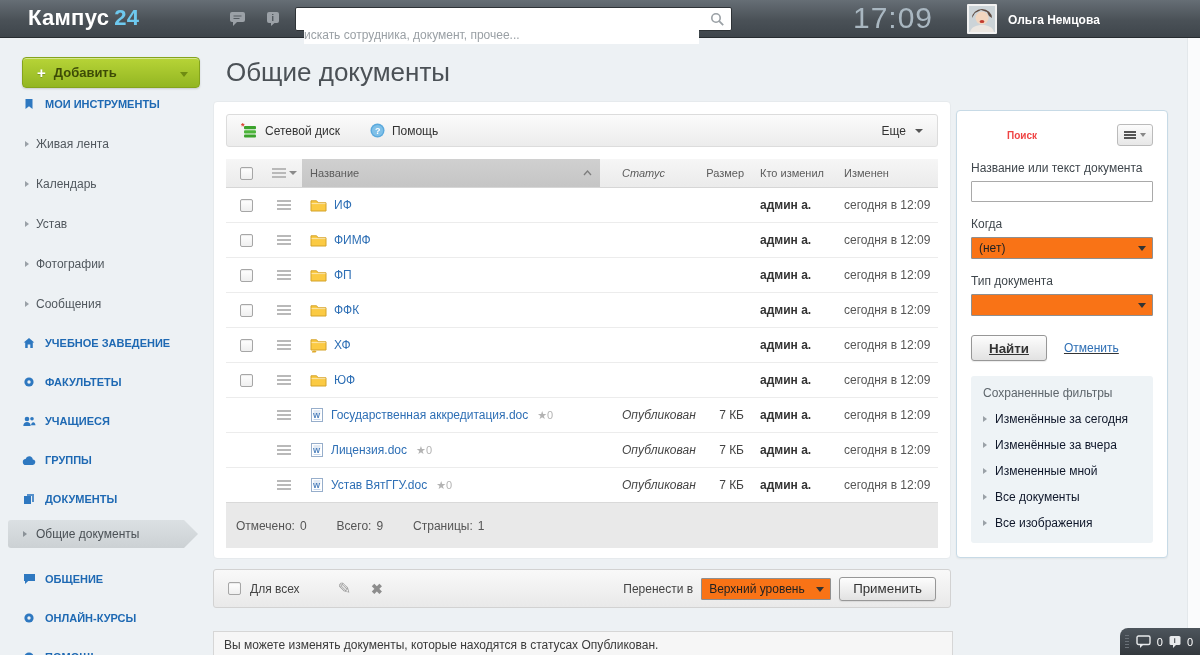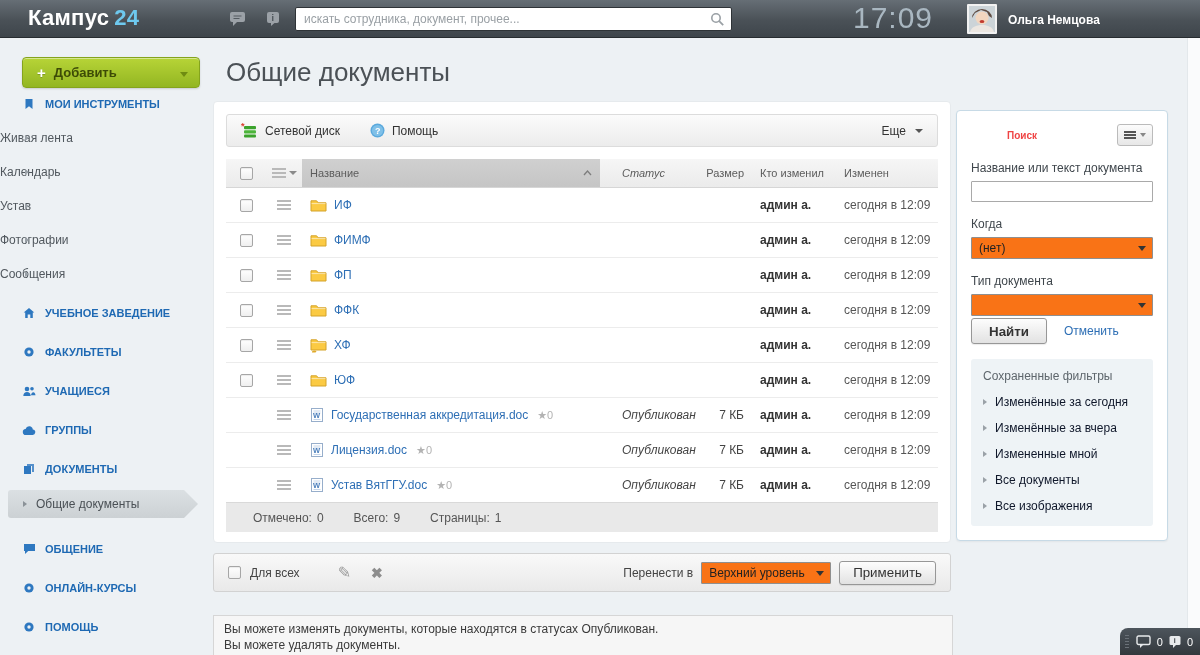--- a/index.html
+++ b/index.html
@@ -14,40 +14,40 @@
   }
   
   .topbar{position:absolute;top:0;left:0;width:1200px;height:38px;
     background:linear-gradient(#666e75,#4a5157 55%,#3e454b);border-bottom:1px solid #272c30;}
   .logo{position:absolute;left:28px;top:5px;font-size:22px;font-weight:bold;color:#fff;letter-spacing:.3px;}
   .logo .accent{color:#6ec9ef;margin-left:5px;}
   .tb-icon{position:absolute;top:10px;width:20px;height:18px;cursor:pointer;}
   .tb-icon.chat{left:228px;}
   .tb-icon.info{left:264px;}
   .tb-search{position:absolute;left:295px;top:7px;width:437px;height:24px;background:#fff;border:1px solid #2e3337;border-radius:2px;}
-  .tb-search input{position:absolute;left:8px;top:2px;width:395px;height:18px;border:0;outline:none;font-size:12px;color:#be185d;font-family:"Liberation Sans",sans-serif;}
+  .tb-search input{position:absolute;left:8px;top:18px;width:395px;height:18px;border:0;outline:none;font-size:12px;color:#be185d;font-family:"Liberation Sans",sans-serif;}
   .tb-search input::placeholder{color:#9aa0a5;}
   .tb-search .mag{position:absolute;right:6px;top:4px;}
   .tb-time{position:absolute;left:838px;top:1px;width:110px;text-align:center;font-size:30px;color:#a9b7c1;letter-spacing:1px;}
   .tb-avatar{position:absolute;left:967px;top:4px;width:30px;height:30px;background:#fff;border:2px solid #f2f2f2;border-radius:1px;overflow:hidden;cursor:pointer;}
   .tb-user{position:absolute;left:1008px;top:13px;font-weight:bold;color:#fff;font-size:12px;cursor:pointer;}
 
   
   .sidebar{position:absolute;left:0;top:38px;width:212px;bottom:0;padding-top:19px;}
   .add-btn{position:relative;margin-left:22px;width:178px;height:31px;border:1px solid #85a41c;border-radius:4px;
     background:linear-gradient(#b7d437,#93b622);box-shadow:inset 0 1px 0 rgba(255,255,255,.45),0 1px 2px rgba(0,0,0,.15);
     cursor:pointer;display:flex;align-items:center;padding-left:14px;}
   .add-btn .plus{color:#fff;font-weight:bold;font-size:15px;margin-right:8px;text-shadow:0 1px 0 rgba(0,0,0,.2);}
   .add-btn .lbl{color:#3d4b06;font-weight:bold;font-size:13px;}
   .add-btn .arr{position:absolute;right:11px;top:14px;width:0;height:0;border-left:4px solid transparent;border-right:4px solid transparent;border-top:5px solid #6f8c12;}
   .side-menu{margin-top:8px;}
   .side-heading{display:flex;align-items:center;gap:9px;padding-left:22px;margin-top:23px;height:16px;
     color:#1e69b3;font-weight:bold;font-size:11px;cursor:pointer;}
   .side-heading .ic{width:14px;display:flex;justify-content:center;}
-  .side-item{position:relative;margin-top:19px;height:15px;color:#51585e;font-size:12px;cursor:pointer;}
+  .side-item{position:relative;padding-left:36px;margin-top:25px;height:15px;color:#51585e;font-size:12px;cursor:pointer;}
   .side-item .tri{position:absolute;left:25px;top:4px;width:0;height:0;border-top:3px solid transparent;border-bottom:3px solid transparent;border-left:4px solid #9aa1a7;}
   .side-item.selected{margin:13px 0 0 8px;width:190px;height:auto;padding:7px 14px 7px 28px;
     background:linear-gradient(#dbe0e3,#ccd1d4);color:#4a5055;border-radius:3px 0 0 3px;
     clip-path:polygon(0 0,calc(100% - 14px) 0,100% 50%,calc(100% - 14px) 100%,0 100%);}
   .side-item.selected .tri{left:15px;top:11px;border-left-color:#8b9298;}
 
   
   .main{position:absolute;left:212px;top:38px;width:740px;}
   .page-title{font-size:26px;font-weight:normal;color:#4b5156;margin:19px 0 13px 14px;}
   .card{margin-left:1px;width:738px;background:#fff;border:1px solid #e6eaed;border-radius:4px;padding:12px 12px 10px;}
@@ -74,22 +74,22 @@
   .trow>div{display:flex;align-items:center;}
   .checkbox{width:13px;height:13px;border:1px solid #a6a6a6;border-radius:2px;background:linear-gradient(#fff,#efefef);cursor:pointer;box-shadow:inset 0 1px 1px rgba(0,0,0,.08);}
   .menu-ic{width:14px;height:10px;border-top:2px solid #b9b9b9;border-bottom:2px solid #b9b9b9;position:relative;cursor:pointer;}
   .menu-ic:before{content:"";position:absolute;left:0;top:2px;width:14px;height:2px;background:#b9b9b9;}
   .row-link{color:#2e6fb5;cursor:pointer;margin-left:7px;white-space:nowrap;}
   .stars{color:#b3b3b3;font-size:11px;margin-left:9px;}
   .cell-status{color:#444;}
   .cell-size{color:#444;}
   .cell-who{font-weight:bold;color:#333;}
   .cell-mod{color:#555;}
-  .tfoot{display:flex;align-items:center;gap:30px;height:30px;background:#e9e9e9;border-top:1px solid #d9d9d9;
-    padding:0 27px;color:#555;margin-top:-1px;}
+  .tfoot{display:flex;align-items:center;gap:30px;height:46px;background:#e9e9e9;border-top:1px solid #d9d9d9;
+    padding:0 10px;color:#555;margin-top:-1px;}
   .tfoot b{font-weight:normal;margin-left:5px;}
 
   
   .actionbar{margin:10px 0 0 1px;width:738px;height:39px;border:1px solid #d2d2d2;border-radius:3px;
     background:linear-gradient(#f9f9f9,#e9e9e9);display:flex;align-items:center;padding:0 14px;}
   .actionbar .lbl{color:#444;margin-left:9px;}
   .pencil{margin-left:38px;color:#9a9a9a;font-size:16px;cursor:pointer;}
   .xmark{margin-left:20px;color:#8d8d8d;font-size:14px;font-weight:bold;cursor:pointer;}
   .ab-right{margin-left:auto;display:flex;align-items:center;gap:8px;}
   .select{position:relative;height:22px;background:#f97316;border:1px solid #8f8f8f;border-radius:1px;
@@ -107,21 +107,21 @@
   .sp-head{display:flex;align-items:center;justify-content:space-between;}
   .sp-title{font-weight:bold;font-size:10px;color:#ef4444;margin-left:36px;}
   .sp-menu-btn{width:36px;height:22px;border:1px solid #bbb;border-radius:3px;background:linear-gradient(#fcfcfc,#e7e7e7);
     display:flex;align-items:center;justify-content:center;gap:4px;cursor:pointer;}
   .sp-menu-btn .bars{width:12px;height:8px;border-top:2px solid #555;border-bottom:2px solid #555;position:relative;}
   .sp-menu-btn .bars:before{content:"";position:absolute;left:0;top:1px;width:12px;height:2px;background:#555;}
   .sp-menu-btn .sarr{width:0;height:0;border-left:3px solid transparent;border-right:3px solid transparent;border-top:4px solid #888;}
   .sp-label{margin-top:15px;color:#3f464c;}
   .sp-input{margin-top:6px;width:182px;height:21px;border:1px solid #a9a9a9;border-radius:1px;padding:0 5px;font-size:12px;color:#333;font-family:"Liberation Sans",sans-serif;outline:none;background:#fff;}
   .sp-select{margin-top:6px;width:182px;}
-  .sp-btnrow{margin-top:2px;display:flex;align-items:center;}
+  .sp-btnrow{margin-top:19px;display:flex;align-items:center;text-decoration:underline;}
   .sp-find{font-weight:bold;padding:0 17px;height:26px;}
   .sp-cancel{margin-left:17px;color:#2e6fb5;cursor:pointer;}
   .filters{margin-top:15px;background:#eef3f6;border-radius:3px;padding:10px 12px 13px;}
   .filters .fhead{color:#5e666c;}
   .fitem{position:relative;margin-top:12px;padding-left:12px;color:#0f172a;cursor:pointer;}
   .fitem .tri{position:absolute;left:0;top:4px;width:0;height:0;border-top:3px solid transparent;border-bottom:3px solid transparent;border-left:4px solid #9aa1a7;}
 
   
   .edge{position:absolute;top:38px;right:0;width:13px;bottom:0;background:#fafbfc;border-left:1px solid #e3e8eb;}
   .dock{position:absolute;right:0;bottom:0;height:27px;width:80px;border-radius:8px 0 0 0;

